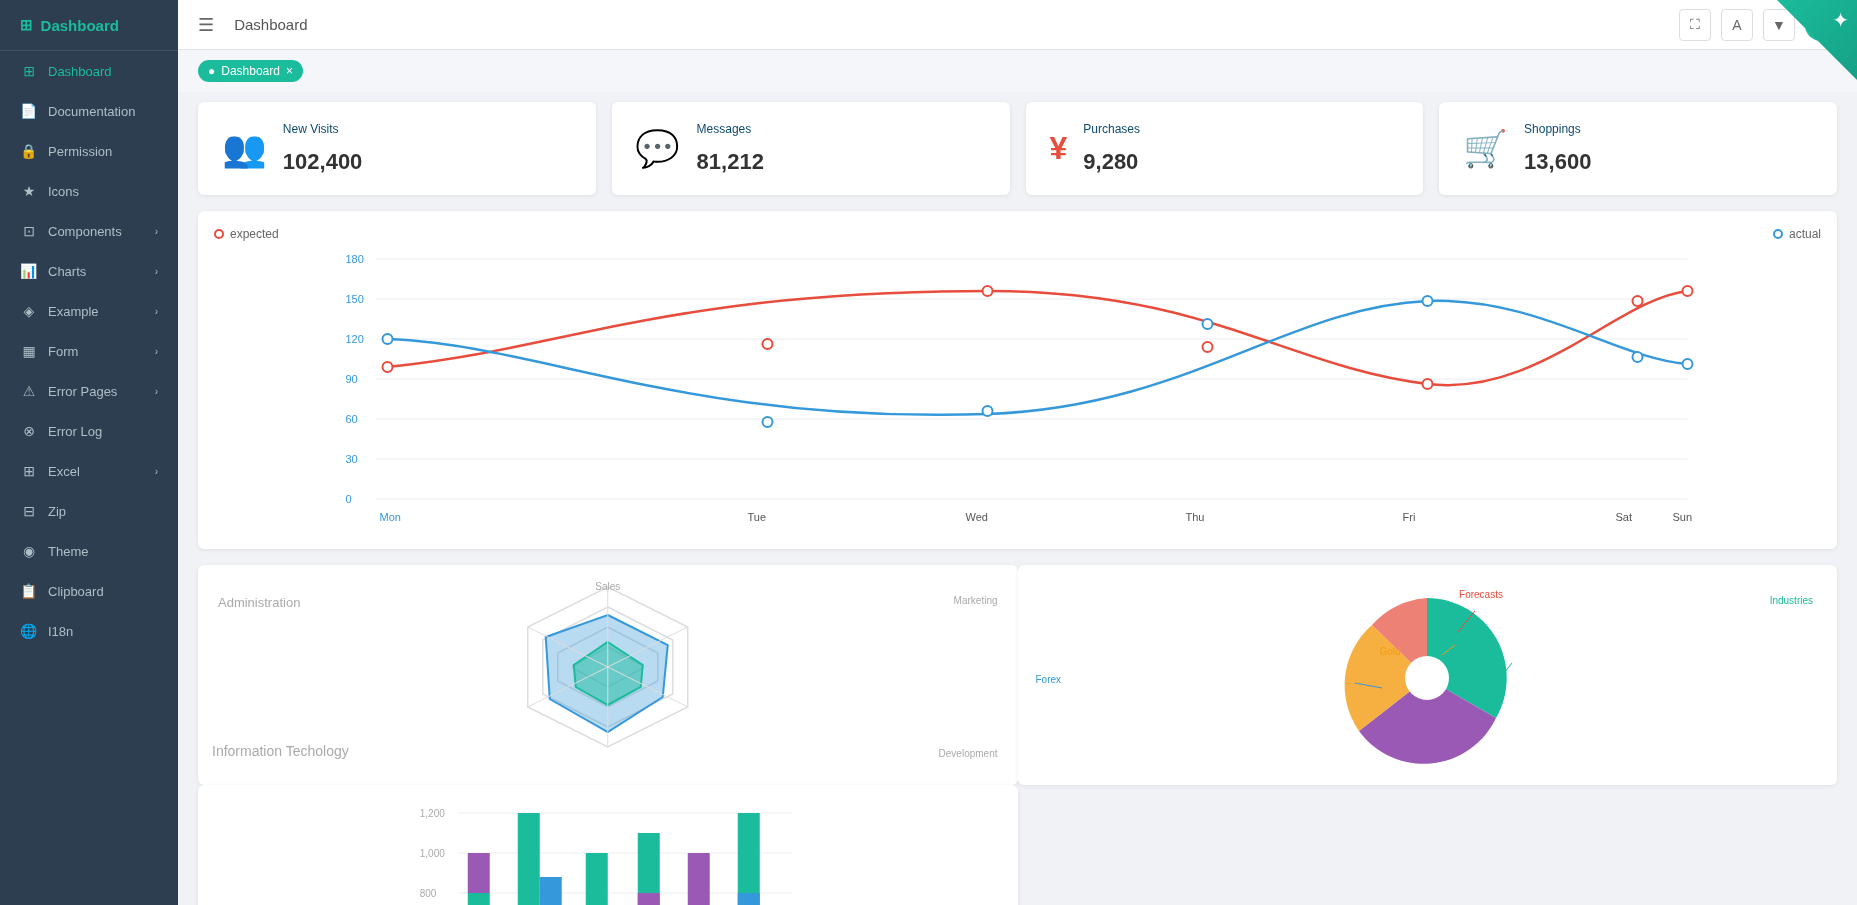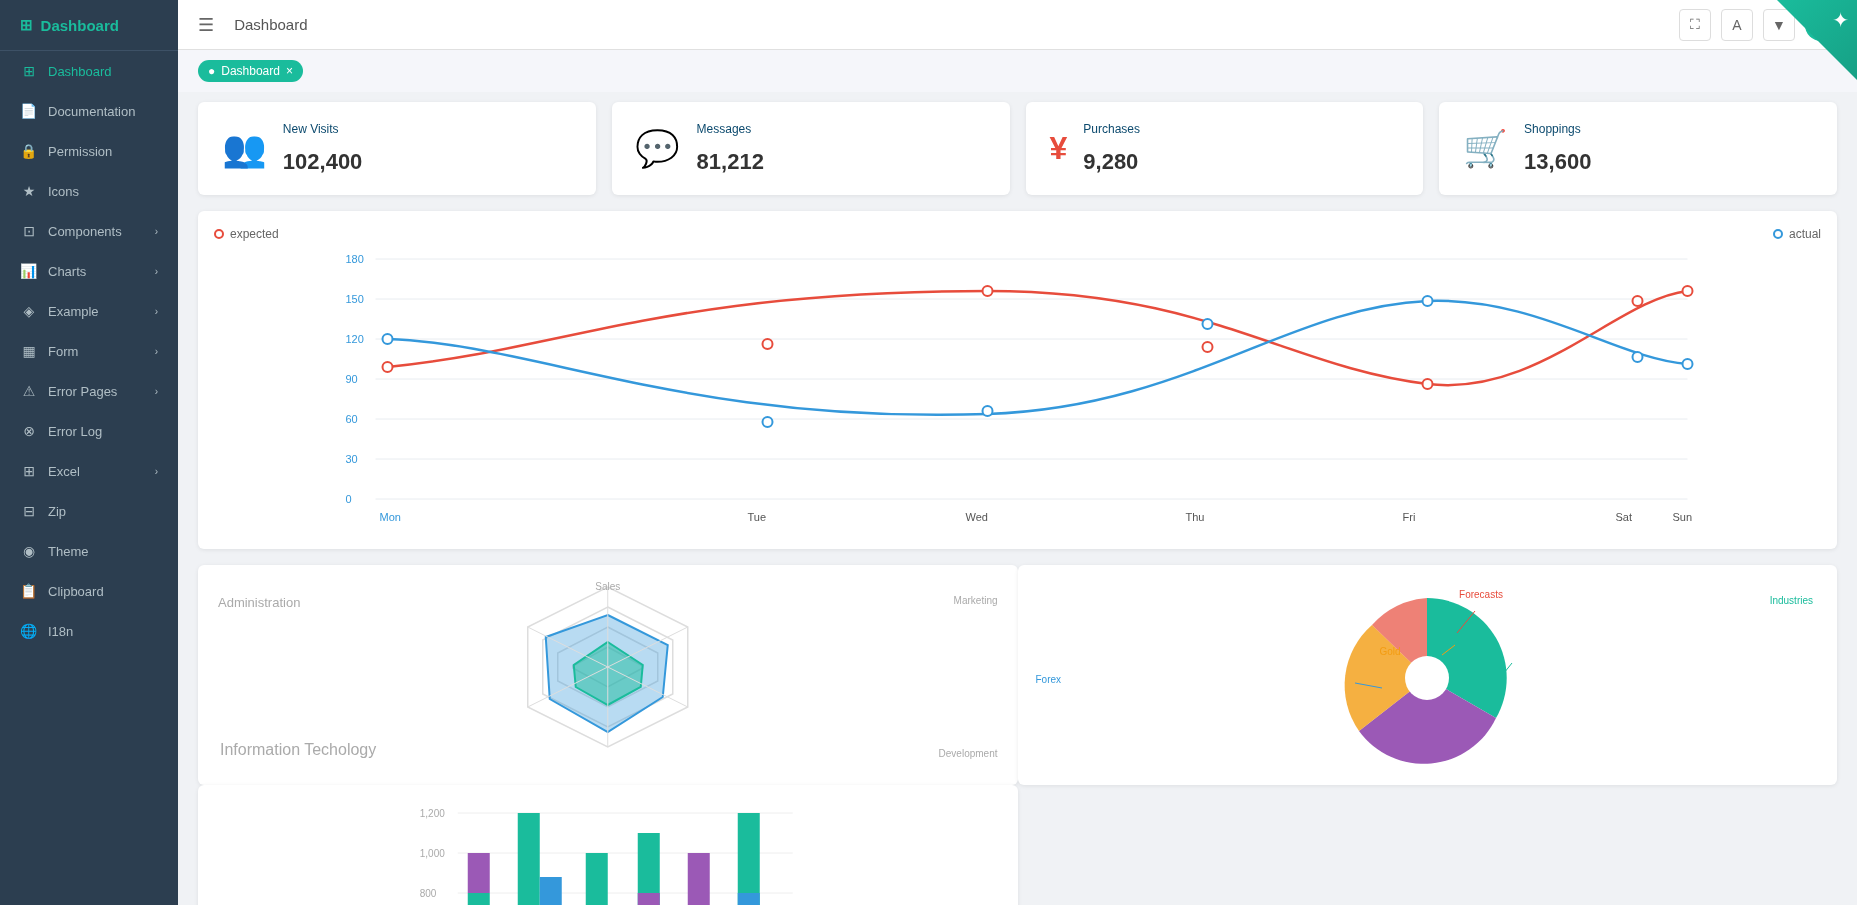--- a/index.html
+++ b/index.html
@@ -389,21 +389,21 @@
     </div>
 
     <div class="bottom-charts">
 
       <div class="bottom-chart-card">
         <div style="position:relative; width:100%; height:100%;">
           
           <span style="position:absolute; top:4px; left:50%; transform:translateX(-50%); font-size:10px; color:#aaa;">Sales</span>
           <span style="position:absolute; top:18px; right:8px; font-size:10px; color:#aaa;">Marketing</span>
           <span style="position:absolute; bottom:14px; right:8px; font-size:10px; color:#aaa;">Development</span>
-          <span style="position:absolute; bottom:14px; left:2px; font-size:16px; color:#aaa; white-space:nowrap;margin-left:8px;">Information Techology</span>
+          <span style="position:absolute; bottom:14px; left:2px; font-size:14px; color:#aaa; white-space:nowrap;">Information Techology</span>
           <span style="position:absolute; top:18px; left:8px; font-size:13px; color:#aaa;">Administration</span>
           <svg width="100%" height="190" viewBox="0 0 300 190">
 
             <polygon points="150,10 230,50 230,130 150,170 70,130 70,50" fill="none" stroke="#ddd" stroke-width="1.5"></polygon>
             <polygon points="150,30 215,63 215,117 150,150 85,117 85,63" fill="none" stroke="#ddd" stroke-width="1.5"></polygon>
             <polygon points="150,50 200,76 200,104 150,130 100,104 100,76" fill="none" stroke="#ddd" stroke-width="1.5"></polygon>
             <polygon points="150,70 185,89 185,91 150,110 115,91 115,89" fill="none" stroke="#ddd" stroke-width="1.5"></polygon>
 
             <polygon points="150,38 210,68 205,120 150,155 92,122 88,60" fill="rgba(52,152,219,0.35)" stroke="#3498db" stroke-width="2"></polygon>
 

